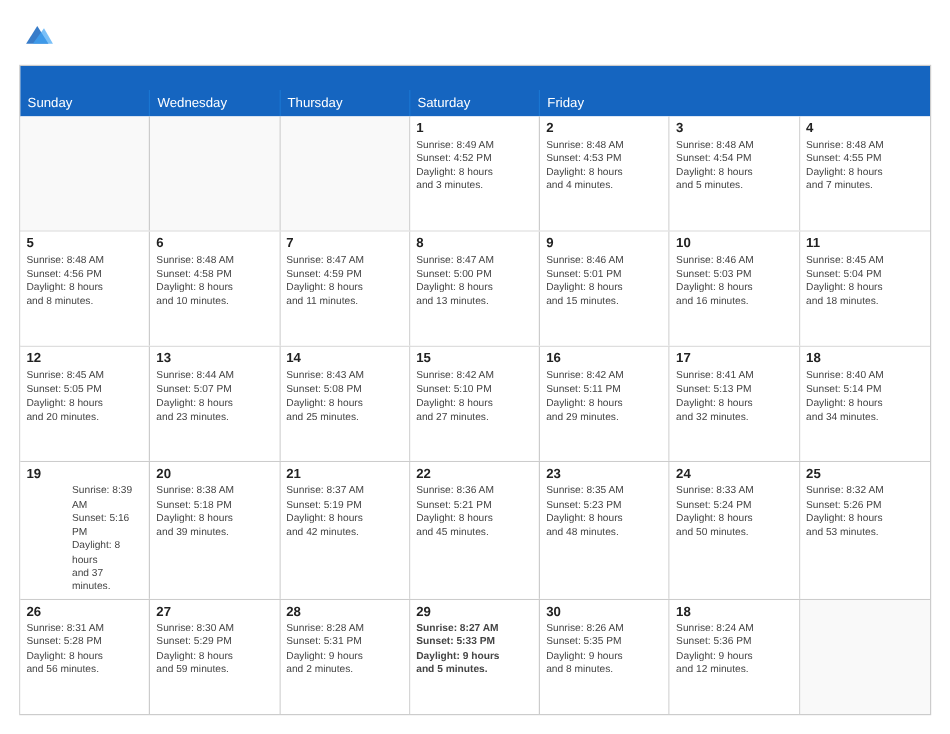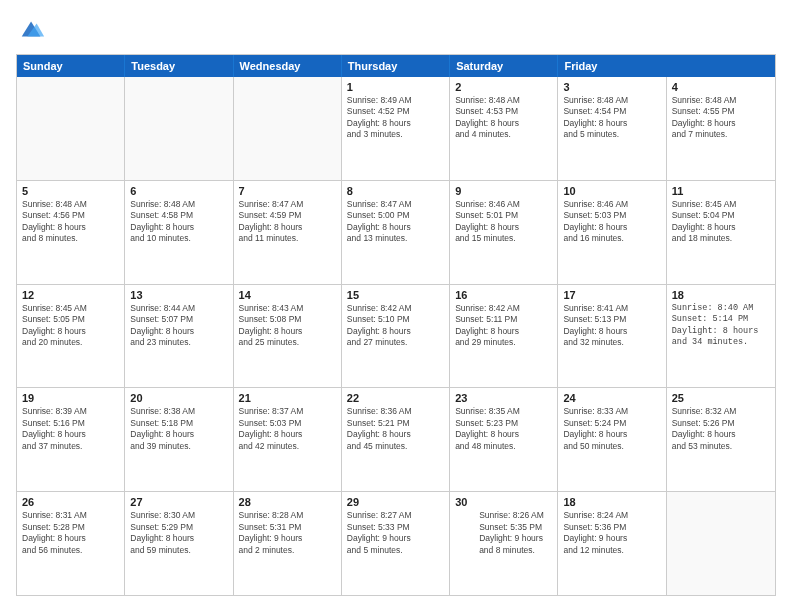--- a/index.html
+++ b/index.html
@@ -58,24 +58,25 @@
       border: 1px solid #ccc;
     }
     .cal-header {
       display: grid;
       grid-template-columns: repeat(7, 1fr);
       background: #1565c0;
     }
     .cal-header-cell {
       color: #fff;
       font-size: 11px;
-      font-weight: bold;
+      font-weight: normal;
       padding: 5px 6px;
       text-align: left;
       border-right: 1px solid #1976d2;
+      margin-top: 20px;
     }
     .cal-header-cell:last-child { border-right: none; }
     .cal-body {
       flex: 1;
       display: flex;
       flex-direction: column;
     }
     .cal-row {
       display: grid;
       grid-template-columns: repeat(7, 1fr);
@@ -126,21 +127,20 @@
     </div>
     <div class="title-block">
       <div class="month-title"></div>
       <div class="location"></div>
     </div>
   </div>
 
   <div class="calendar">
     <div class="cal-header">
     <div class="cal-header-cell">Sunday</div>
-        <div class="cal-header-cell">Tuesday</div>
         <div class="cal-header-cell">Wednesday</div>
         <div class="cal-header-cell">Thursday</div>
         <div class="cal-header-cell">Saturday</div>
         <div class="cal-header-cell">Friday</div>
       </div>
     <div class="cal-body">
     <div class="cal-row">
           <div class="cal-cell empty"></div>
           <div class="cal-cell empty"></div>
           <div class="cal-cell empty"></div>
@@ -262,45 +262,45 @@
           </div>
           <div class="cal-cell">
             <div class="day-number">17</div>
             <div class="cell-text" style="white-space: pre-line;">Sunrise: 8:41 AM
 Sunset: 5:13 PM
 Daylight: 8 hours
 and 32 minutes.</div>
           </div>
           <div class="cal-cell">
             <div class="day-number">18</div>
-            <div class="cell-text" style="white-space: pre-line; font-family: Liberation Mono, monospace;">Sunrise: 8:40 AM
+            <div class="cell-text" style="white-space: pre-line;">Sunrise: 8:40 AM
 Sunset: 5:14 PM
 Daylight: 8 hours
 and 34 minutes.</div>
           </div>
         </div>
         <div class="cal-row">
           <div class="cal-cell">
             <div class="day-number">19</div>
-            <div class="cell-text" style="white-space: pre-line;">Sunrise: 8:39 AM
+            <div class="cell-text" style="white-space: pre-line; margin-left: 38px;">Sunrise: 8:39 AM
 Sunset: 5:16 PM
 Daylight: 8 hours
 and 37 minutes.</div>
           </div>
           <div class="cal-cell">
             <div class="day-number">20</div>
             <div class="cell-text" style="white-space: pre-line;">Sunrise: 8:38 AM
 Sunset: 5:18 PM
 Daylight: 8 hours
 and 39 minutes.</div>
           </div>
           <div class="cal-cell">
             <div class="day-number">21</div>
             <div class="cell-text" style="white-space: pre-line;">Sunrise: 8:37 AM
-Sunset: 5:03 PM
+Sunset: 5:19 PM
 Daylight: 8 hours
 and 42 minutes.</div>
           </div>
           <div class="cal-cell">
             <div class="day-number">22</div>
             <div class="cell-text" style="white-space: pre-line;">Sunrise: 8:36 AM
 Sunset: 5:21 PM
 Daylight: 8 hours
 and 45 minutes.</div>
           </div>
@@ -343,28 +343,28 @@
           </div>
           <div class="cal-cell">
             <div class="day-number">28</div>
             <div class="cell-text" style="white-space: pre-line;">Sunrise: 8:28 AM
 Sunset: 5:31 PM
 Daylight: 9 hours
 and 2 minutes.</div>
           </div>
           <div class="cal-cell">
             <div class="day-number">29</div>
-            <div class="cell-text" style="white-space: pre-line;">Sunrise: 8:27 AM
+            <div class="cell-text" style="white-space: pre-line; font-weight: bold;">Sunrise: 8:27 AM
 Sunset: 5:33 PM
 Daylight: 9 hours
 and 5 minutes.</div>
           </div>
           <div class="cal-cell">
             <div class="day-number">30</div>
-            <div class="cell-text" style="white-space: pre-line; margin-left: 24px;">Sunrise: 8:26 AM
+            <div class="cell-text" style="white-space: pre-line;">Sunrise: 8:26 AM
 Sunset: 5:35 PM
 Daylight: 9 hours
 and 8 minutes.</div>
           </div>
           <div class="cal-cell">
             <div class="day-number">18</div>
             <div class="cell-text" style="white-space: pre-line;">Sunrise: 8:24 AM
 Sunset: 5:36 PM
 Daylight: 9 hours
 and 12 minutes.</div>

